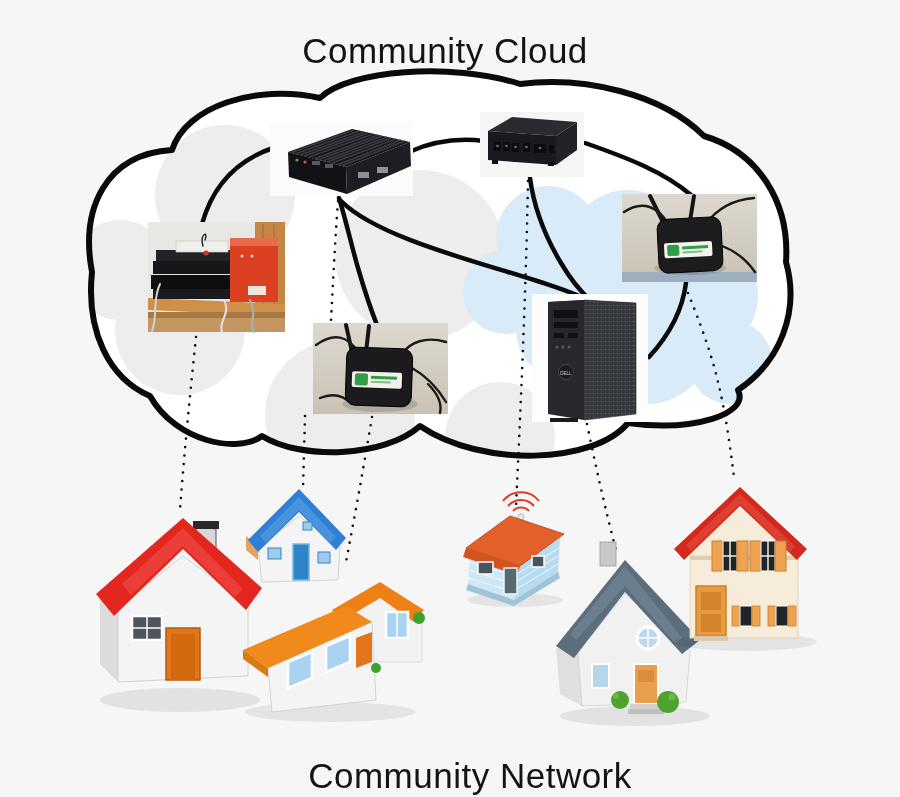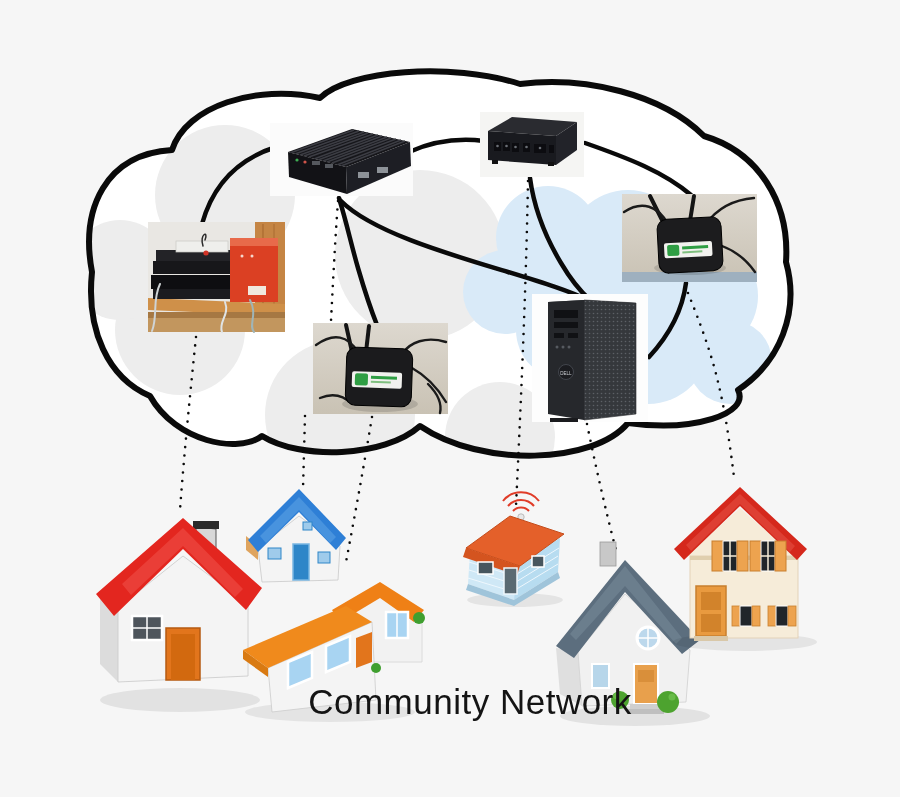--- a/index.html
+++ b/index.html
@@ -1,21 +1,21 @@
 <!DOCTYPE html>
 <html><head>
 <meta charset="utf-8">
 <style>
   html,body{margin:0;padding:0;background:#f6f6f6;}
   .stage{position:relative;width:900px;height:797px;background:#f6f6f6;overflow:hidden;
          font-family:"Liberation Sans",sans-serif;}
   .diagram-label{position:absolute;transform:translateX(-50%);font-size:35px;color:#141414;
          white-space:nowrap;letter-spacing:0.5px;}
   #title-label{left:445px;top:31px;}
-  #footer-label{left:470px;top:682px;}
+  #footer-label{left:470px;top:756px;}
   svg{position:absolute;left:0;top:0;}
 </style>
 </head>
 <body>
 
 <div class="stage">
 
 <svg width="900" height="797" viewBox="0 0 900 797">
   <defs>
     <clipPath id="cloudClip">
@@ -357,15 +357,16 @@
       <rect x="740" y="606" width="12" height="20" fill="#20252a" stroke="#fff" stroke-width="1"></rect>
       <rect x="752" y="606" width="8" height="20" fill="#eda34f" stroke="#c87f2e" stroke-width="0.8"></rect>
       <rect x="768" y="606" width="8" height="20" fill="#eda34f" stroke="#c87f2e" stroke-width="0.8"></rect>
       <rect x="776" y="606" width="12" height="20" fill="#20252a" stroke="#fff" stroke-width="1"></rect>
       <rect x="788" y="606" width="8" height="20" fill="#eda34f" stroke="#c87f2e" stroke-width="0.8"></rect>
     </g>
     <rect x="694" y="636" width="34" height="5" fill="#d9c8a9"></rect>
   </g>
 </svg>
 
+<div class="diagram-label" id="title-label">Community Cloud</div>
 <div class="diagram-label" id="footer-label">Community Network</div>
 
 </div>
 
 </body></html>

